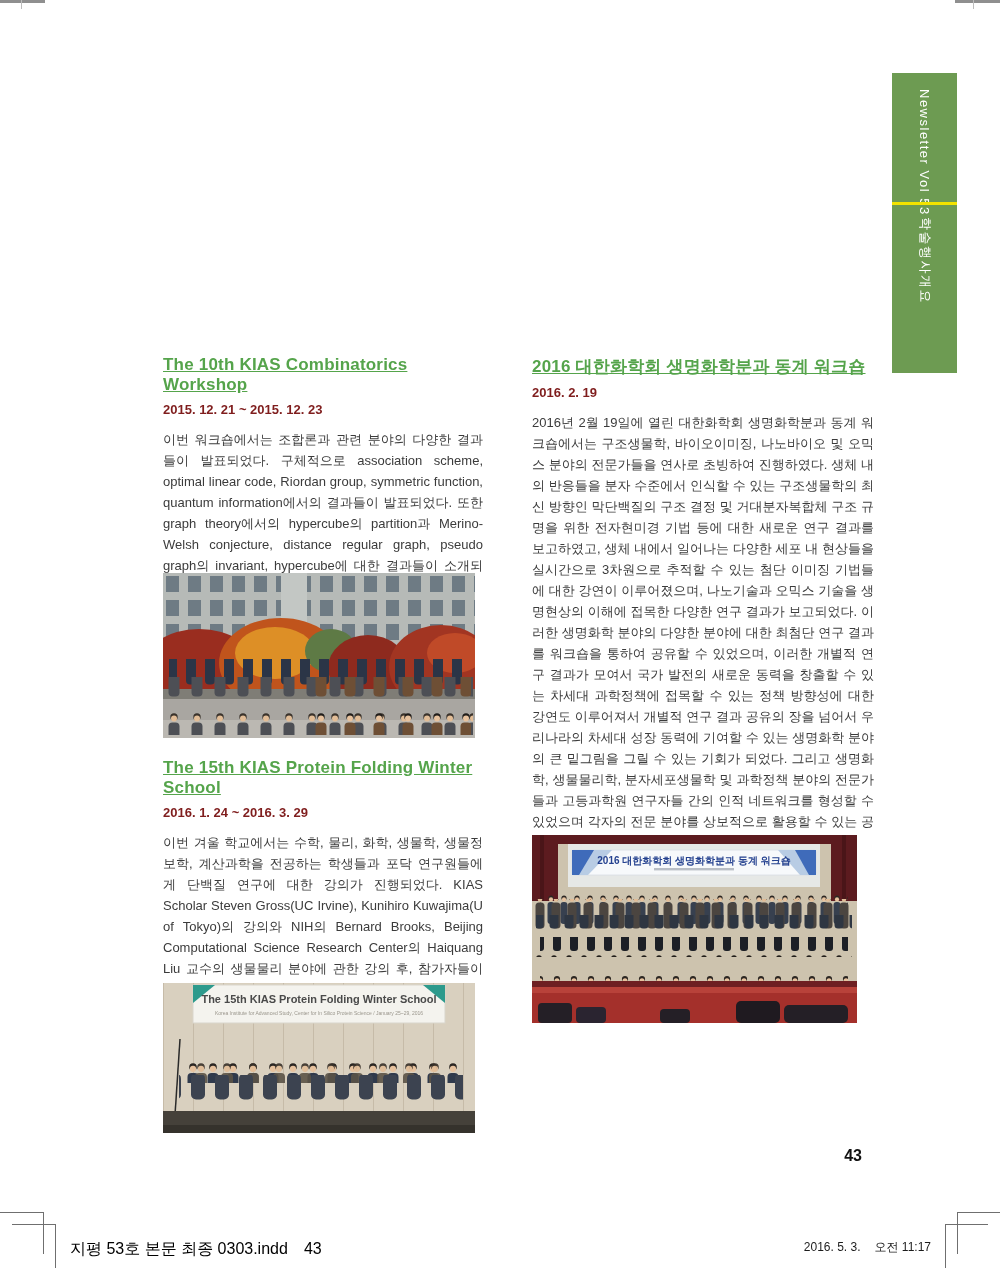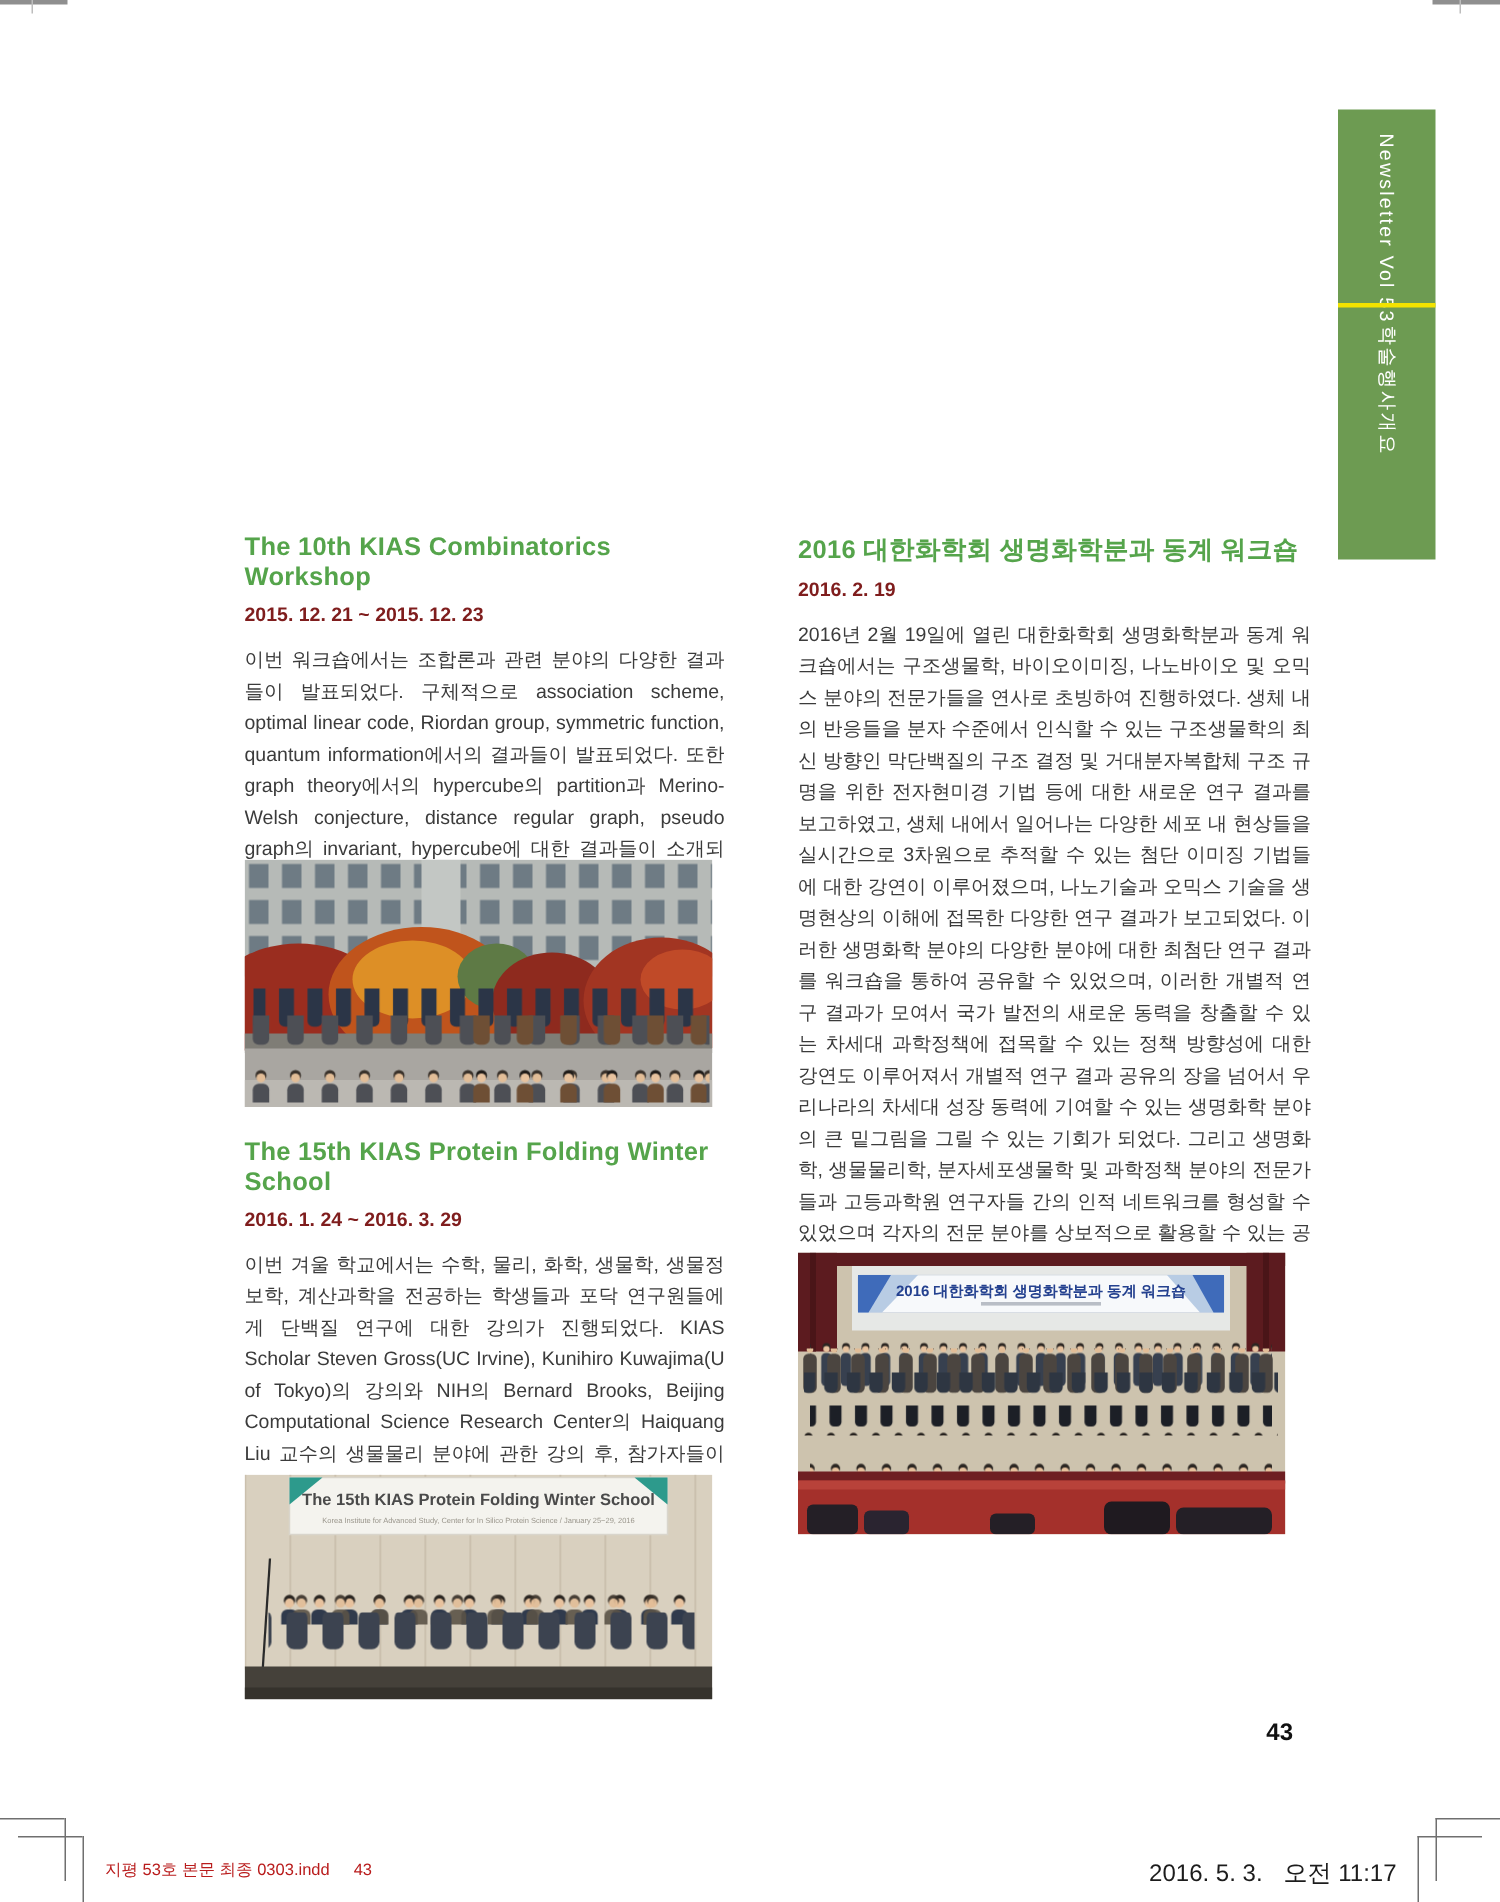--- a/index.html
+++ b/index.html
@@ -13,38 +13,38 @@
   .tab{position:absolute;left:892px;top:73px;width:65px;height:300px;background:#6d9b52;
        display:flex;flex-direction:column;align-items:center;}
   .tab .vtext{writing-mode:vertical-rl;text-orientation:sideways;color:#ffffff;
        font-size:13px;letter-spacing:1.5px;white-space:nowrap;}
   .tab-top{height:129px;display:flex;align-items:flex-start;justify-content:center;padding-top:16px;box-sizing:border-box;}
   .tab-divider{width:65px;height:3px;background:#f2e300;}
   .tab-bottom{flex:1;display:flex;align-items:flex-start;justify-content:center;padding-top:12px;box-sizing:border-box;}
 
   
   .article{position:absolute;}
-  .article-title{margin:0;font-size:17px;font-weight:600;color:#55a44b;letter-spacing:.2px;}
+  .article-title{margin:0;font-size:17px;font-weight:600;color:#55a44b;letter-spacing:.2px;text-decoration:underline;}
   .article-date{margin-top:7px;font-size:13px;font-weight:700;color:#7f1d1d;}
   .article-body{margin:12px 0 0 0;font-size:13px;line-height:21px;color:#3b3b3b;
                 text-align:justify;overflow:hidden;}
   .a1{left:163px;top:355px;width:320px;} .a1 .article-body{height:170px;}
   .a2{left:163px;top:758px;width:320px;} .a2 .article-body{height:172px;}
   .a3{left:532px;top:355px;width:342px;} .a3 .article-body{height:430px;}
 
   .photo{position:absolute;overflow:hidden;}
   .photo svg{display:block;}
   .photo1{left:163px;top:573px;width:312px;height:165px;}
   .photo2{left:163px;top:983px;width:312px;height:150px;}
   .photo3{left:532px;top:835px;width:325px;height:188px;}
 
   .page-number{position:absolute;left:774px;top:1147px;width:88px;text-align:right;
                font-size:16px;font-weight:700;color:#111;}
-  .footer-left{position:absolute;left:70px;top:1239px;font-size:11px;color:#b91c1c;}
-  .footer-right{position:absolute;left:640px;top:1239px;width:291px;text-align:right;font-size:16px;color:#1c1c1c;}
+  .footer-left{position:absolute;left:70px;top:1239px;font-size:16px;color:#000000;}
+  .footer-right{position:absolute;left:640px;top:1239px;width:291px;text-align:right;font-size:12px;color:#1c1c1c;}
   .footer-left .gap{display:inline-block;width:16px;}
   .footer-right .gap{display:inline-block;width:14px;}
 </style>
 </head>
 <body>
 
 <div class="page">
 
   <div class="topbar" style="left:0;width:45px;"></div>
   <div class="topbar" style="left:955px;width:45px;"></div>

